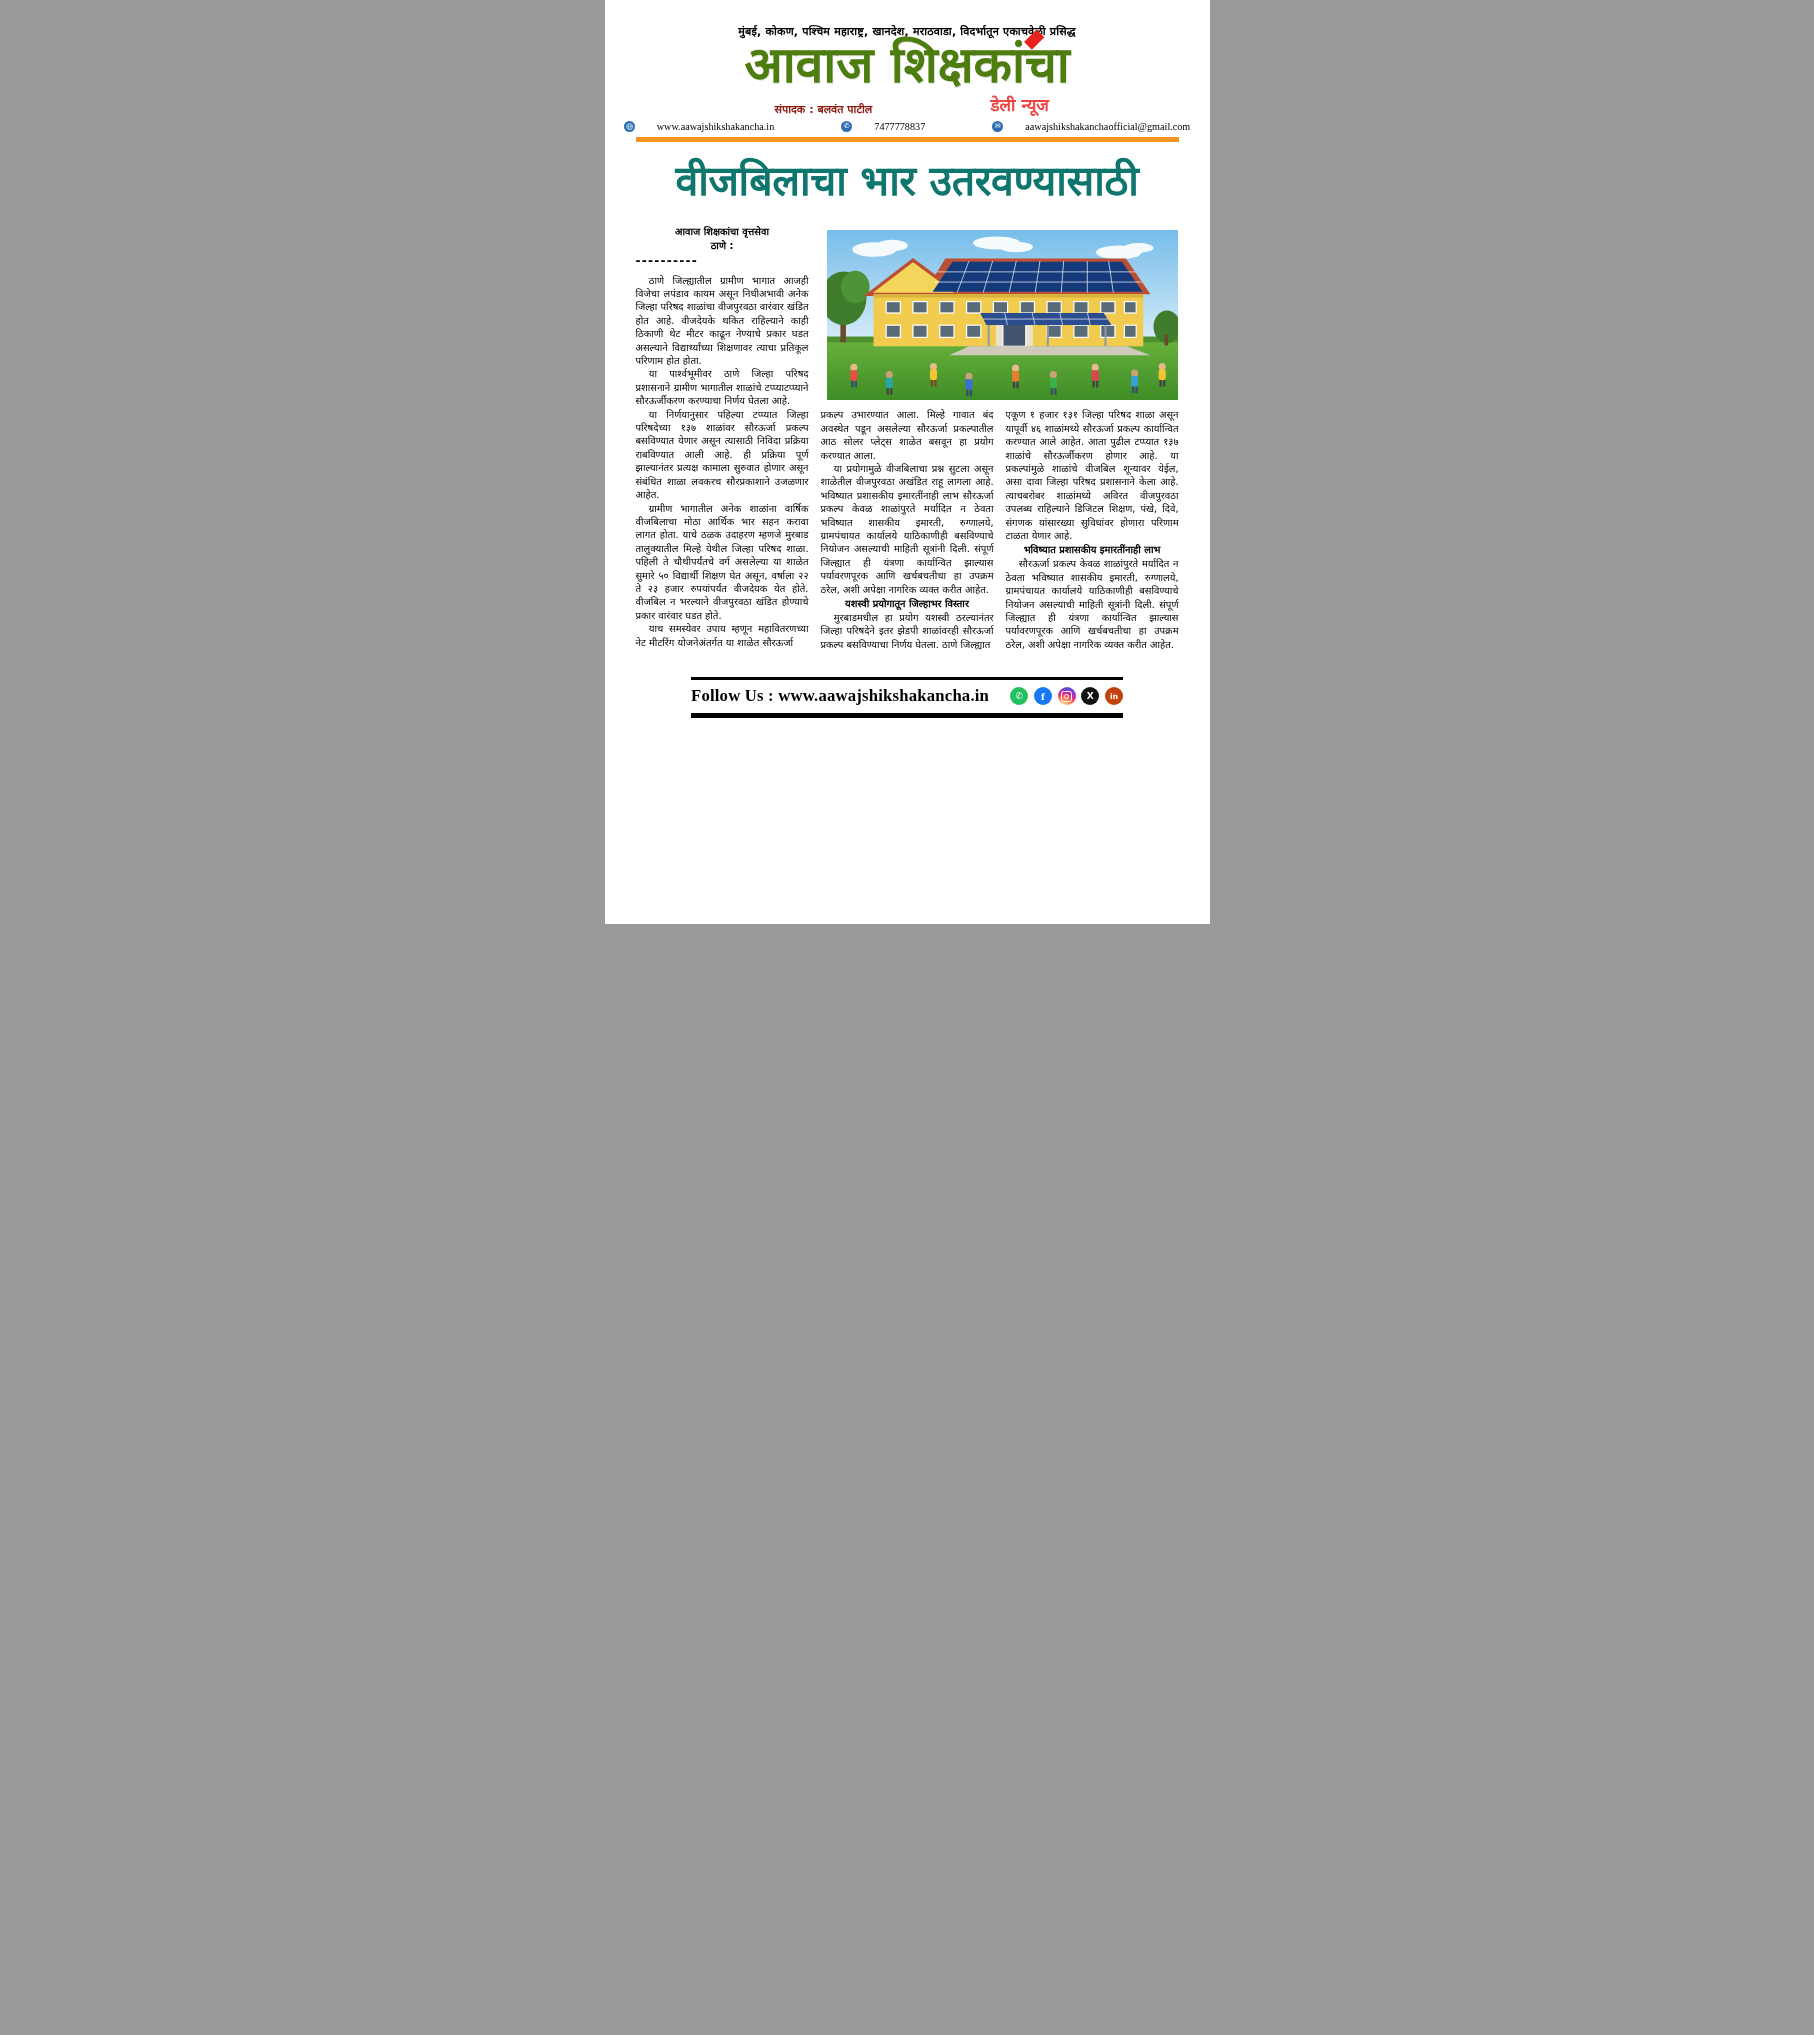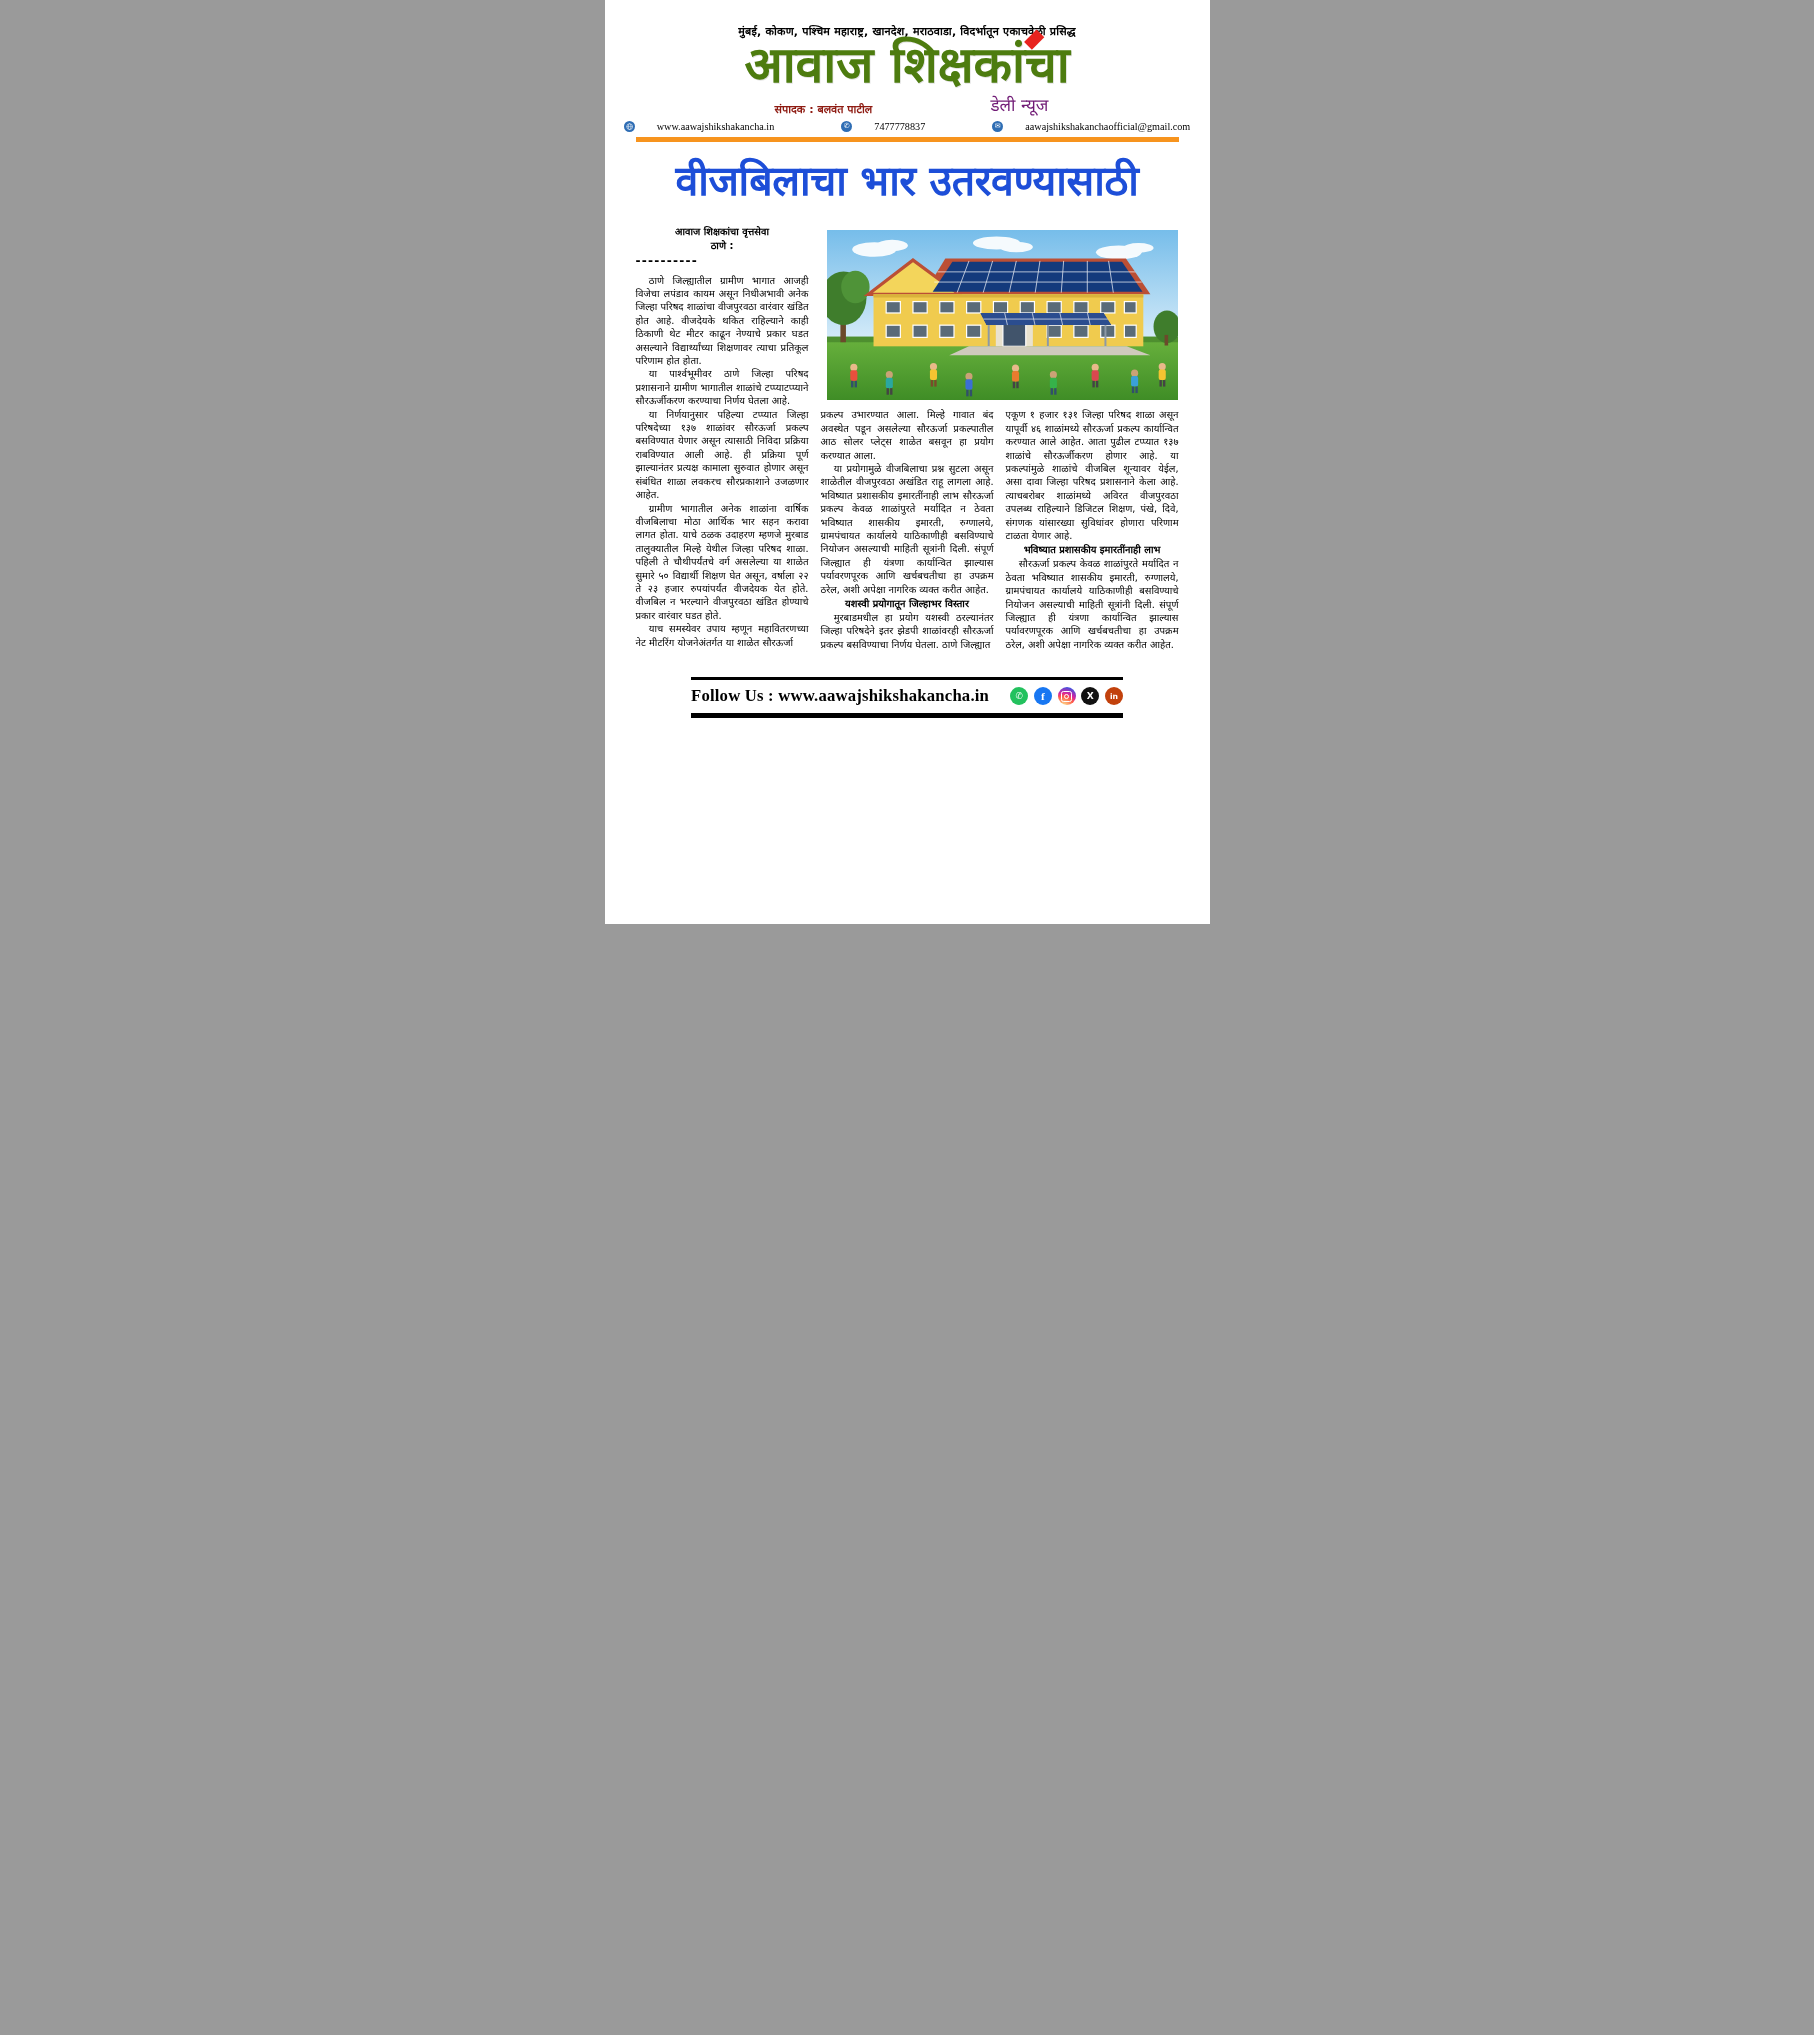--- a/index.html
+++ b/index.html
@@ -37,40 +37,40 @@
     transform:rotate(45deg) scaleY(1.6);
   }
   .subrow{position:relative;height:30px;}
   .editor{
     position:absolute;left:170px;top:10.6px;
     color:#8E1B12;font-weight:bold;font-size:11px;
     font-family:"DejaVu Sans",sans-serif;
   }
   .edition{
     position:absolute;left:386px;top:2.4px;
-    color:#701a75;font-weight:normal;font-size:17px;
+    color:#ef4444;font-weight:bold;font-size:17px;
     font-family:"DejaVu Sans",sans-serif;
   }
   .contactrow{
     display:flex;justify-content:center;align-items:center;gap:22px;
     font-size:10.2px;margin-top:0.8px;
   }
   .contactrow .spacer{width:23px;}
   .cicon{
     display:inline-flex;align-items:center;justify-content:center;
     width:11px;height:11px;border-radius:50%;
     background:#2E6DB4;color:#fff;font-size:7px;line-height:1;
     font-family:"DejaVu Sans",sans-serif;flex:0 0 auto;
   }
   .orange-bar{margin:4.9px 31px 0;height:4.5px;background:#F7941E;}
   
   .headline{
     margin-top:14px;
     text-align:center;
-    color:#1d4ed8;
+    color:#0f766e;
     font-weight:800;
     font-size:41px;
     line-height:1.22;
     font-family:"DejaVu Sans",sans-serif;
     letter-spacing:-0.4px;
   }
   
   .article{position:relative;margin:19.5px 31px 0;height:436px;font-family:"DejaVu Sans",sans-serif;}
   .col{position:absolute;width:173px;font-size:9.8px;line-height:13.4px;text-align:justify;}
   .col p{margin:0;text-indent:1.35em;}

